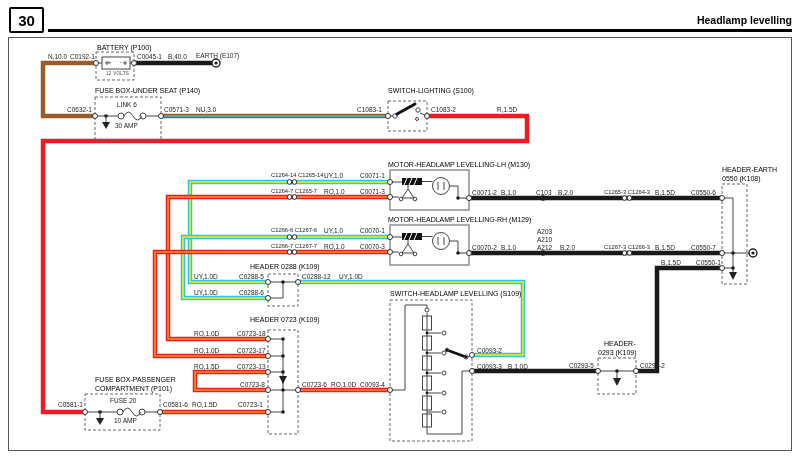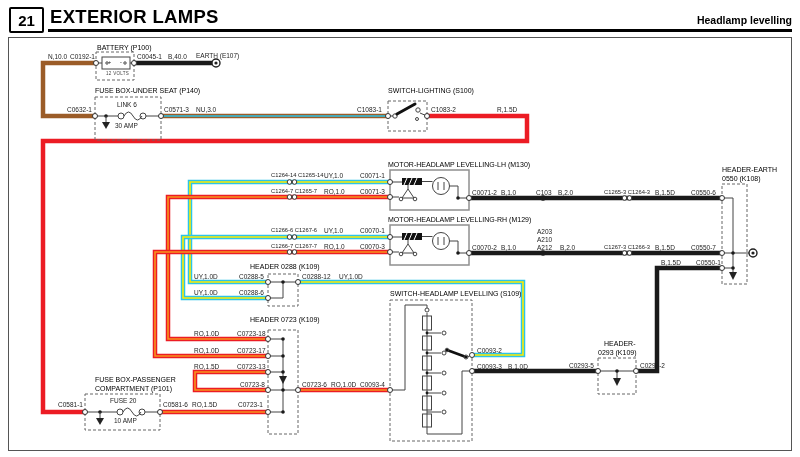--- a/index.html
+++ b/index.html
@@ -32,22 +32,21 @@
   .pin{fill:#fff;stroke:#333;stroke-width:1;}
   .dot{fill:#1a1a1a;stroke:none;}
   .tri{fill:#222;stroke:none;}
   .hatch{stroke:#fff;stroke-width:1;}
 </style>
 </head>
 <body>
 
 <div id="page">
 
-  <div class="pgnum">21</div>
-  <div class="maintitle">EXTERIOR LAMPS</div>
+  <div class="pgnum">30</div>
   <div class="subtitle">Headlamp levelling</div>
   <div class="rule"></div>
   <div class="frame"></div>
 
   <svg width="800" height="457" viewBox="0 0 800 457">
 
     <g>
       <path class="wire w45 s-brown" d="M96,63 H43 V116 H95"></path>
       <path class="wire w45 s-black" d="M134,63 H212"></path>
       <path class="wire w45 s-brown" d="M161,116 H388"></path>

